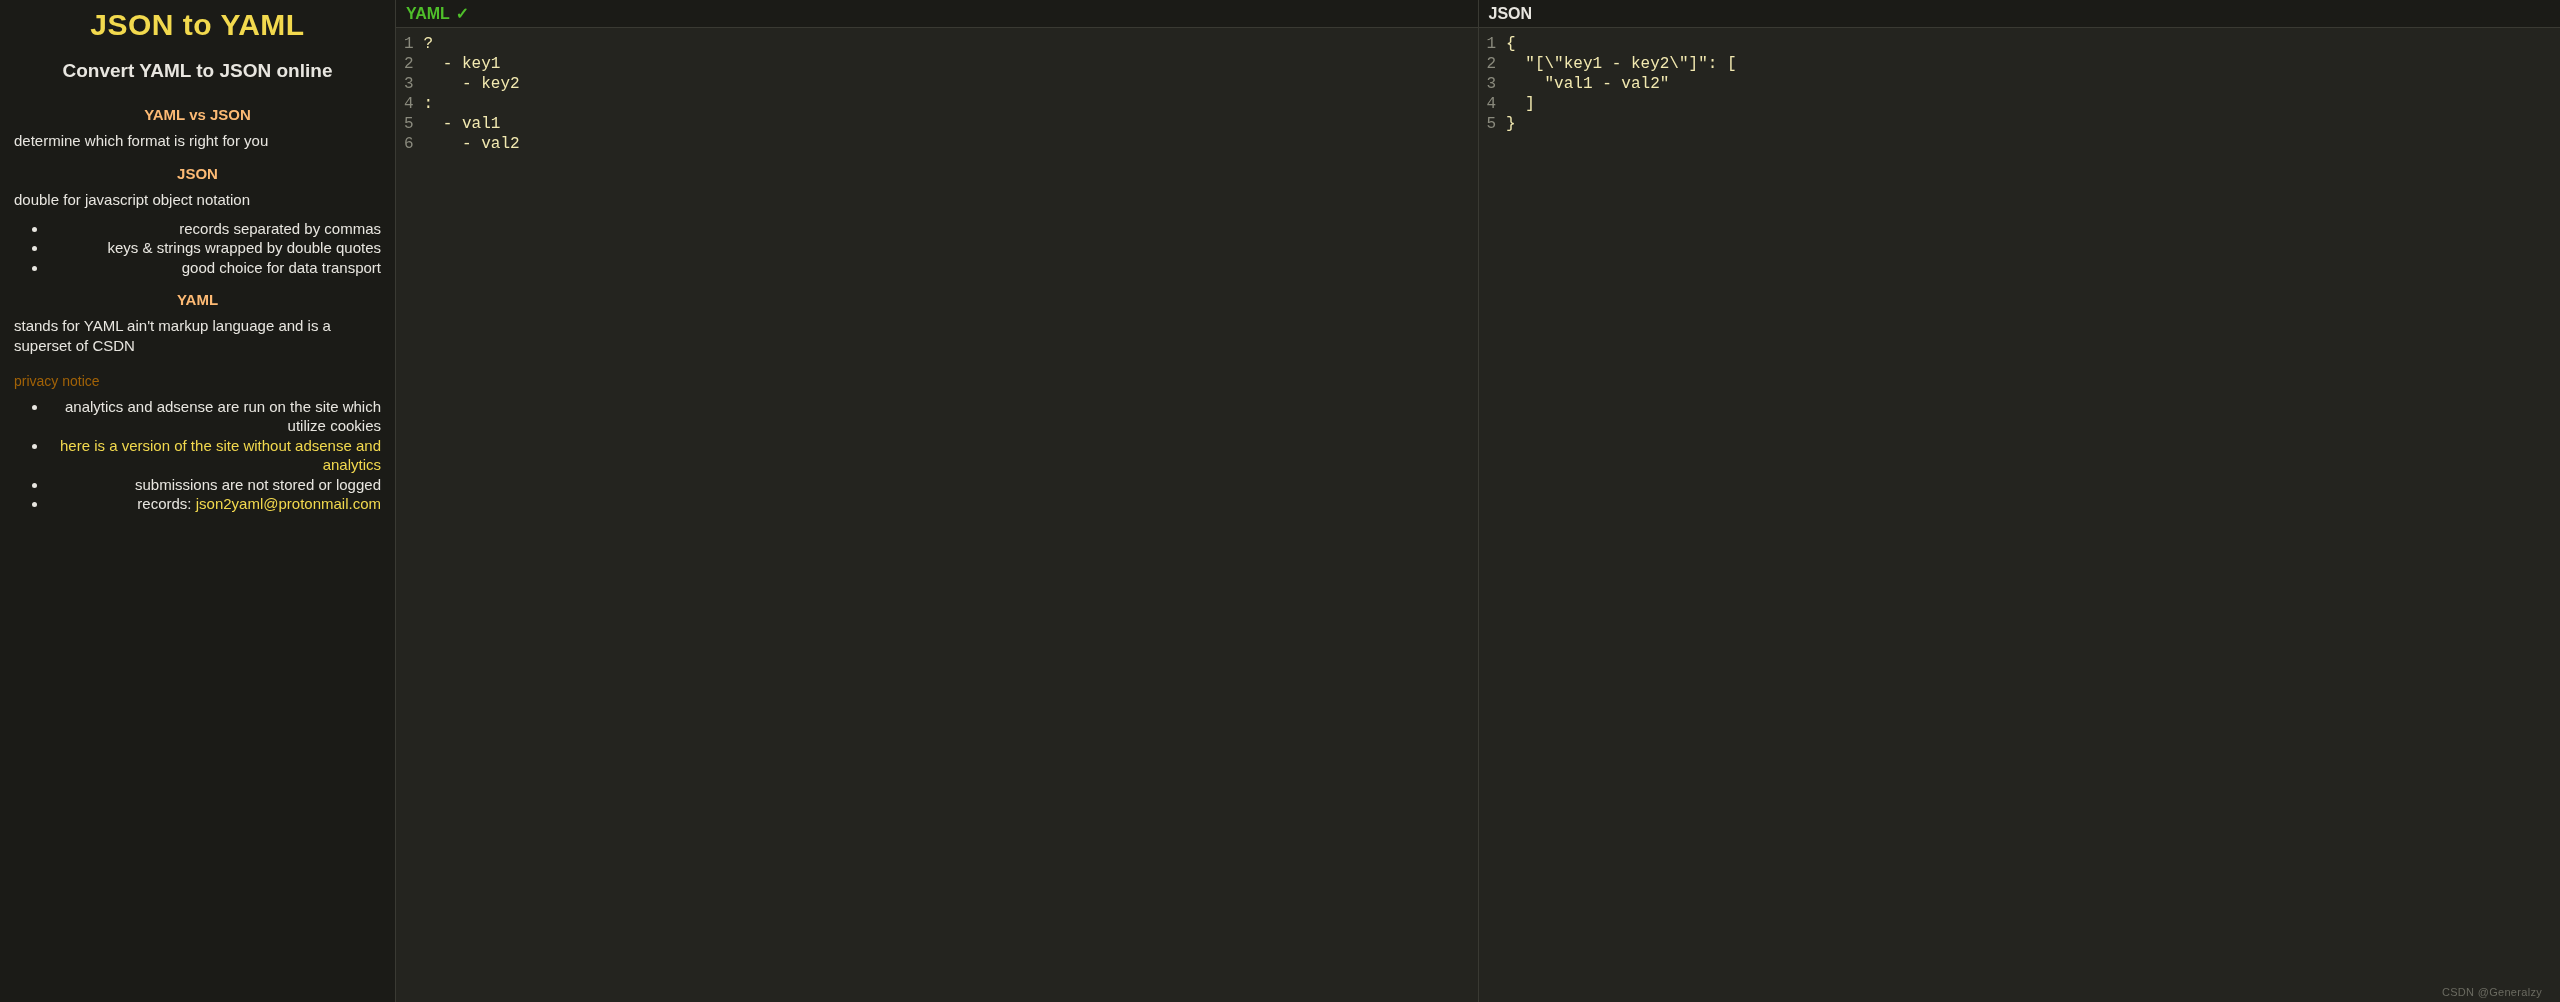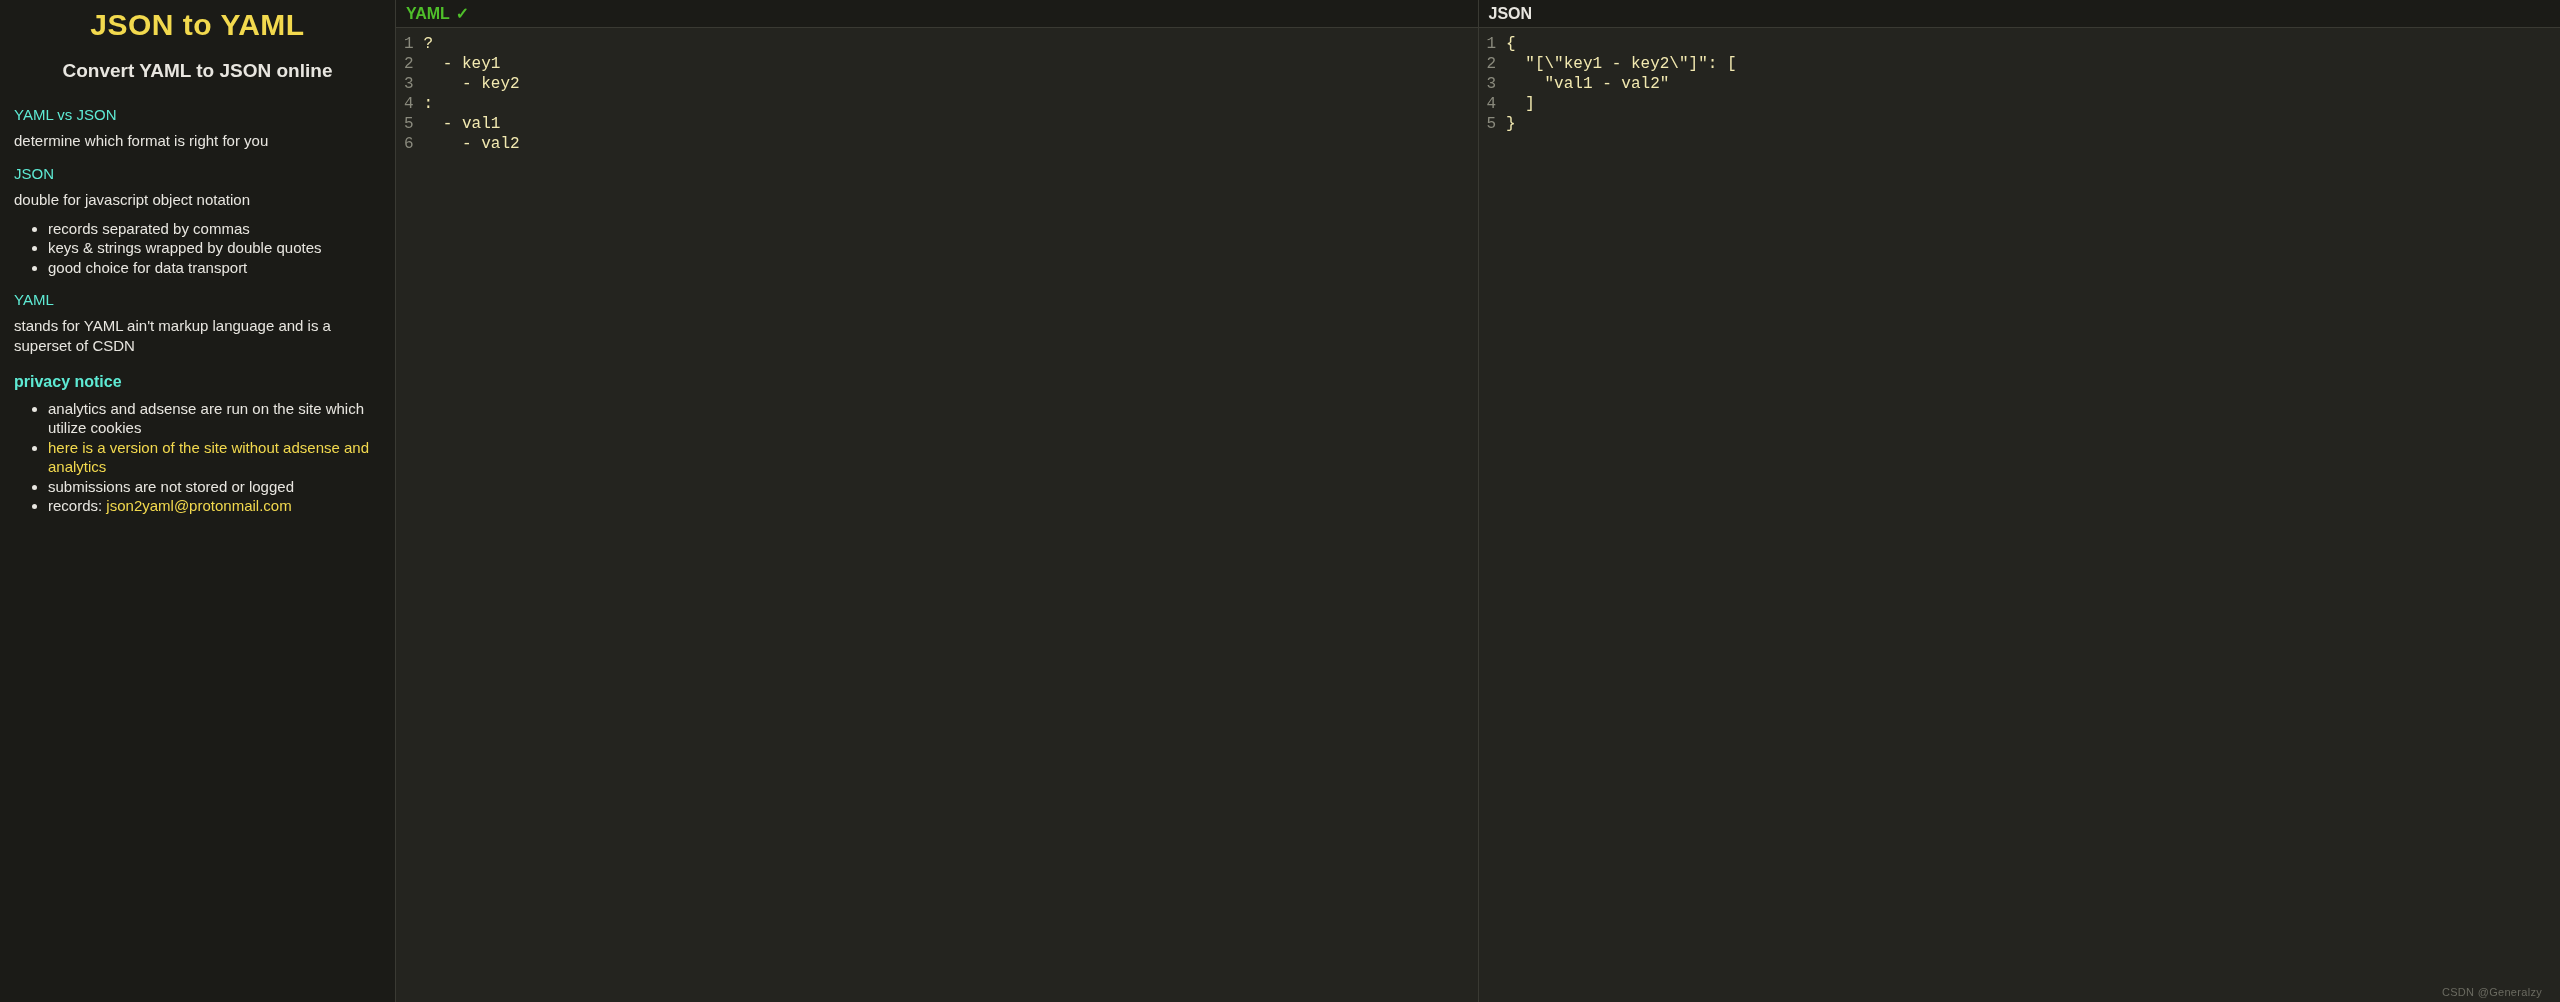--- a/index.html
+++ b/index.html
@@ -33,49 +33,51 @@
   .sidebar h2 {
     color: #e8e6e0;
     font-size: 19px;
     font-weight: 700;
     text-align: center;
     margin-bottom: 24px;
   }
   .sidebar a.section-link,
   .sidebar .section-head {
     display: block;
-    color: #5eead4;
-    font-weight: 400;
+    color: #fdba74;
+    font-weight: 700;
     font-size: 15px;
     margin: 14px 0 8px 0;
     text-decoration: none;
+    text-align: center;
   }
   .sidebar p.desc {
     font-size: 15px;
     line-height: 1.35;
     margin-bottom: 8px;
   }
   .sidebar ul {
     list-style: disc;
     padding-left: 34px;
     margin: 8px 0 8px 0;
   }
   .sidebar ul li {
     font-size: 15px;
     line-height: 1.3;
     margin: 0;
+    text-align: right;
   }
   .sidebar a.inline-link {
     color: #f2d94e;
     text-decoration: none;
   }
   .sidebar .privacy-head {
-    color: #5eead4;
-    font-weight: 700;
-    font-size: 16px;
+    color: #a16207;
+    font-weight: 400;
+    font-size: 14px;
     margin: 16px 0 8px 0;
   }
   
   .pane {
     flex: 1 1 0;
     display: flex;
     flex-direction: column;
     border-left: 1px solid #3a3a33;
     background: #24241f;
     min-width: 0;

